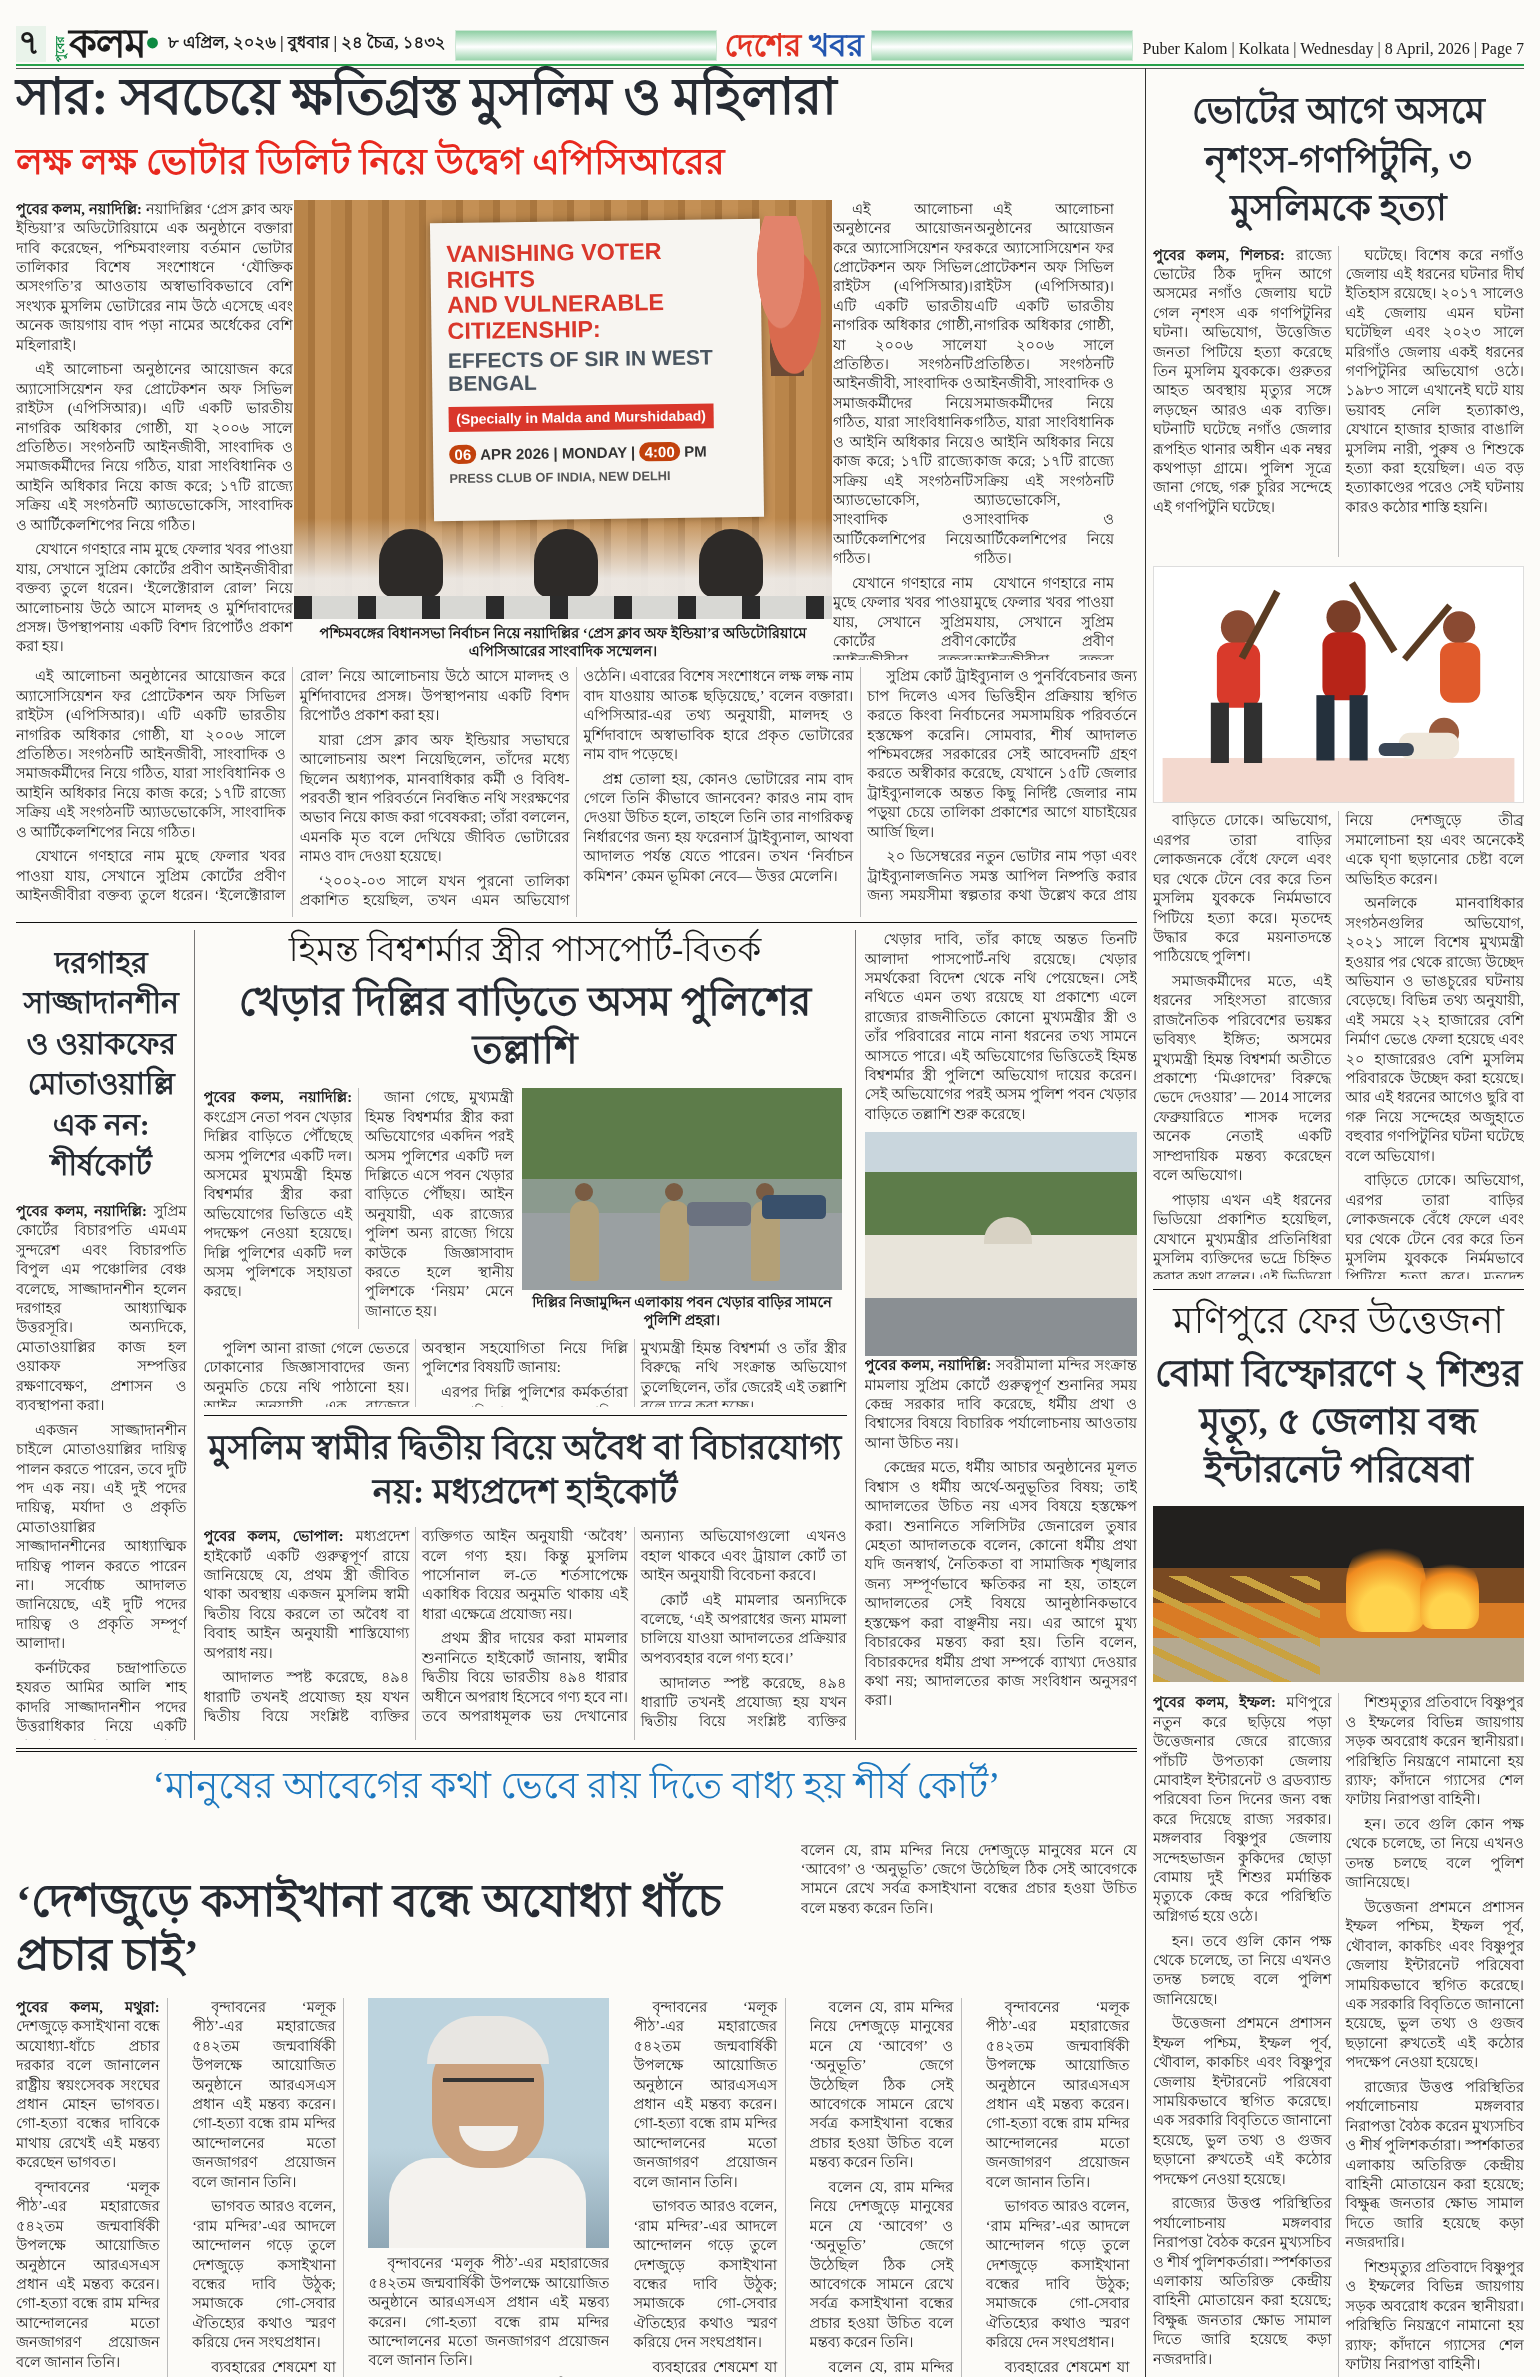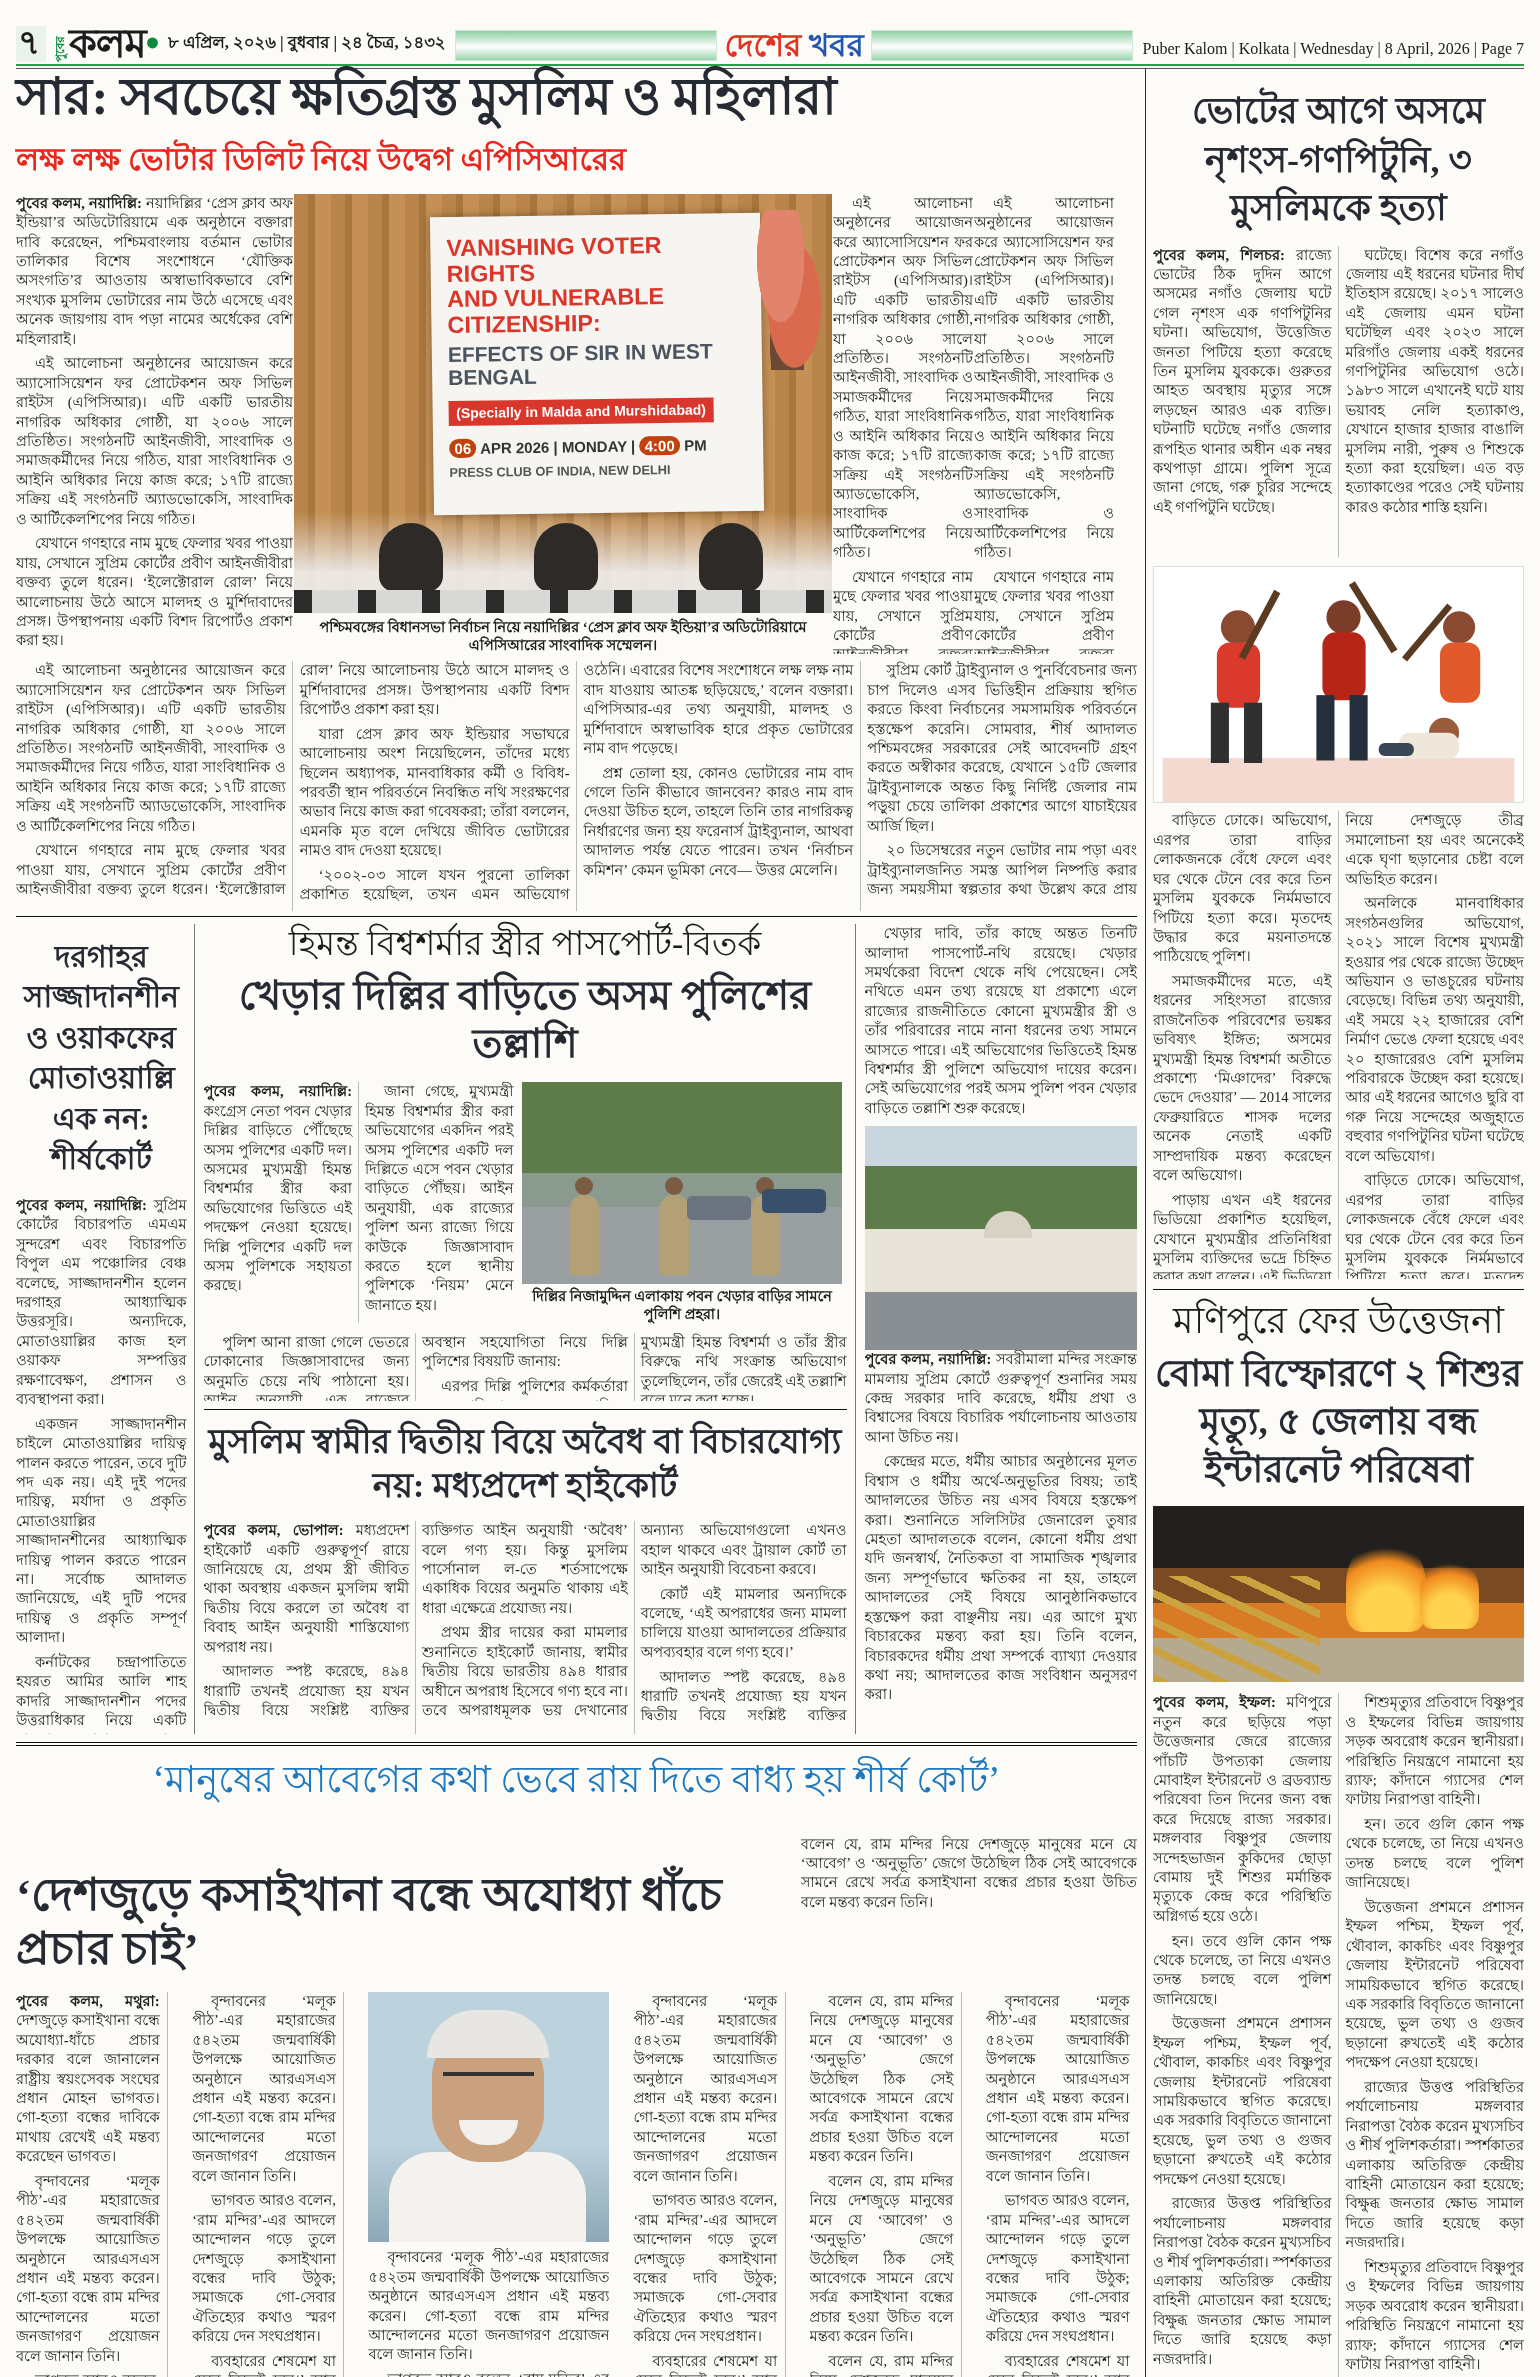--- a/index.html
+++ b/index.html
@@ -32,21 +32,21 @@
   .photo{position:relative;overflow:hidden;background:#ccc;}
   h1,h2,h3{margin:0;font-weight:bold;color:#262b33;}
 
   
   .cols-wrap{position:absolute;top:68px;left:0;width:1508px;height:2309px;display:flex;gap:7.5px;}
   .zone-left{width:1121px;display:flex;flex-direction:column;}
   .zone-right{flex:1;display:flex;flex-direction:column;border-left:1.1px solid #333;padding-left:7.5px;box-sizing:border-box;}
 
   
   .lead-h1{font-size:51px;line-height:1.15;letter-spacing:-0.5px;}
-  .lead-h2{font-size:31px;line-height:1.2;color:#e8281e;margin-top:14px;}
+  .lead-h2{font-size:36px;line-height:1.2;color:#e8281e;margin-top:14px;}
   .lead-row{display:flex;gap:1px;margin-top:16px;height:460px;}
   .lead-col1{width:277px;}
   .lead-photo-block{width:538px;display:flex;flex-direction:column;}
   .lead-col3,.lead-col4{width:140px;}
   .lead-band{margin-top:7.5px;height:250px;column-count:4;column-gap:14px;column-rule:0.5px solid #bbb;}
 
   
   .pc-photo{height:421px;background:
      repeating-linear-gradient(90deg,#b9854a 0 14px,#a9763e 14px 21px,#c49055 21px 37px);}
   .banner{position:absolute;left:138px;top:21px;width:330px;height:298px;background:#f7f5f1;

